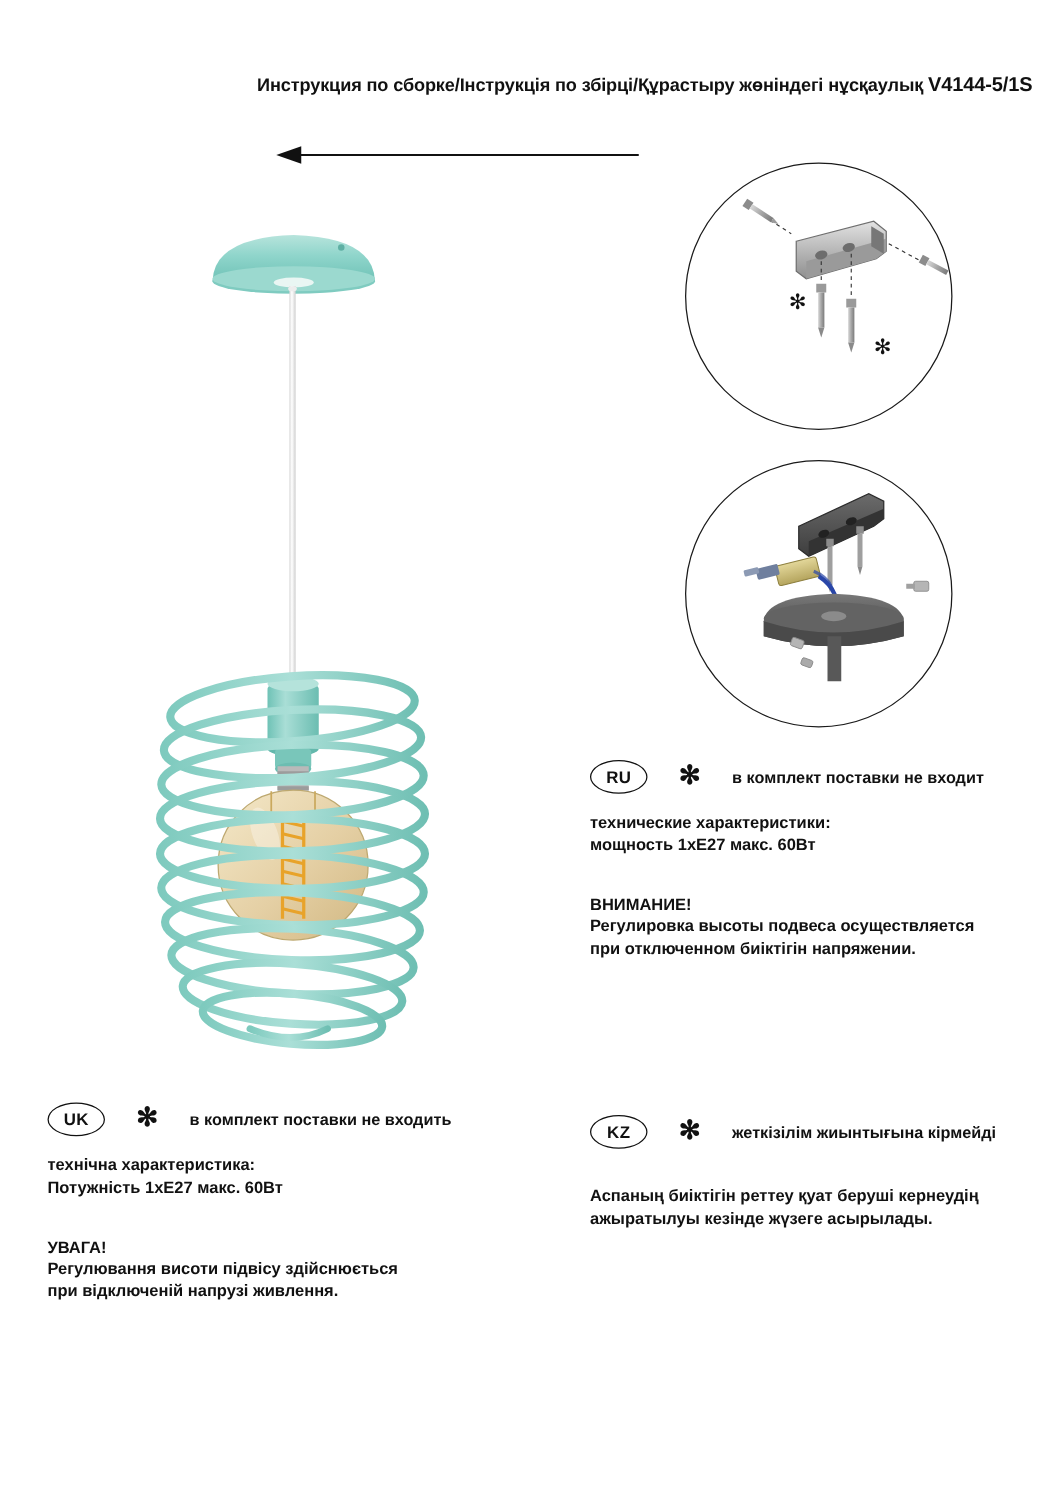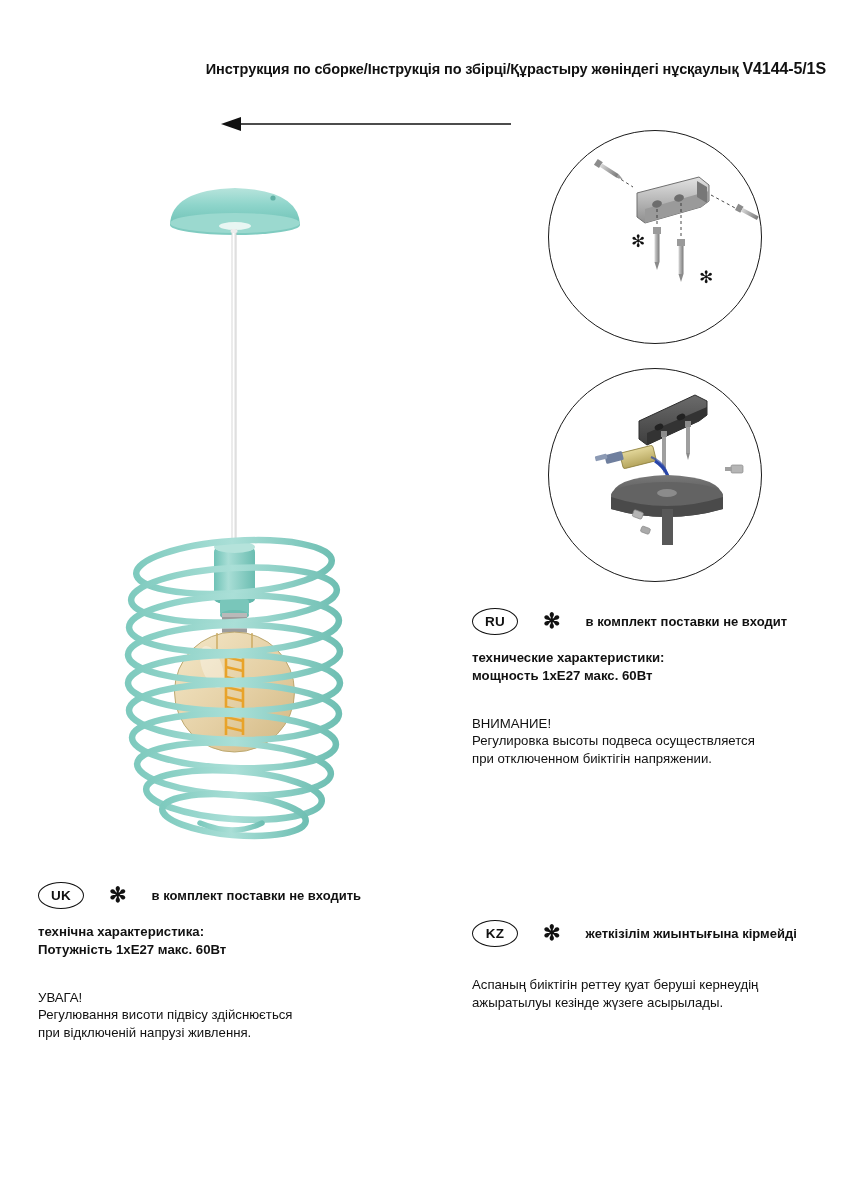--- a/index.html
+++ b/index.html
@@ -72,21 +72,21 @@
     height: 212px;
   }
 
   
   .lang-block {
     position: absolute;
     width: 360px;
   }
   #block-ru { left: 472px; top: 608px; }
   #block-uk { left: 38px;  top: 882px; }
-  #block-kz { left: 472px; top: 920px; }
+  #block-kz { left: 472px; top: 892px; }
 
   .lang-head {
     display: flex;
     align-items: center;
     gap: 25px;
     height: 26px;
   }
   .lang-badge {
     width: 44px;
     height: 25px;
@@ -114,21 +114,21 @@
   }
   .spec {
     margin-top: 15px;
     font-size: 13.2px;
     font-weight: bold;
     line-height: 1.35;
   }
   .warn {
     margin-top: 30px;
     font-size: 13.2px;
-    font-weight: normal;
+    font-weight: bold;
     line-height: 1.35;
   }
   .warn .warn-title {
     display: block;
   }
   .nowrap { white-space: nowrap; }
 </style>
 </head>
 <body>
 

